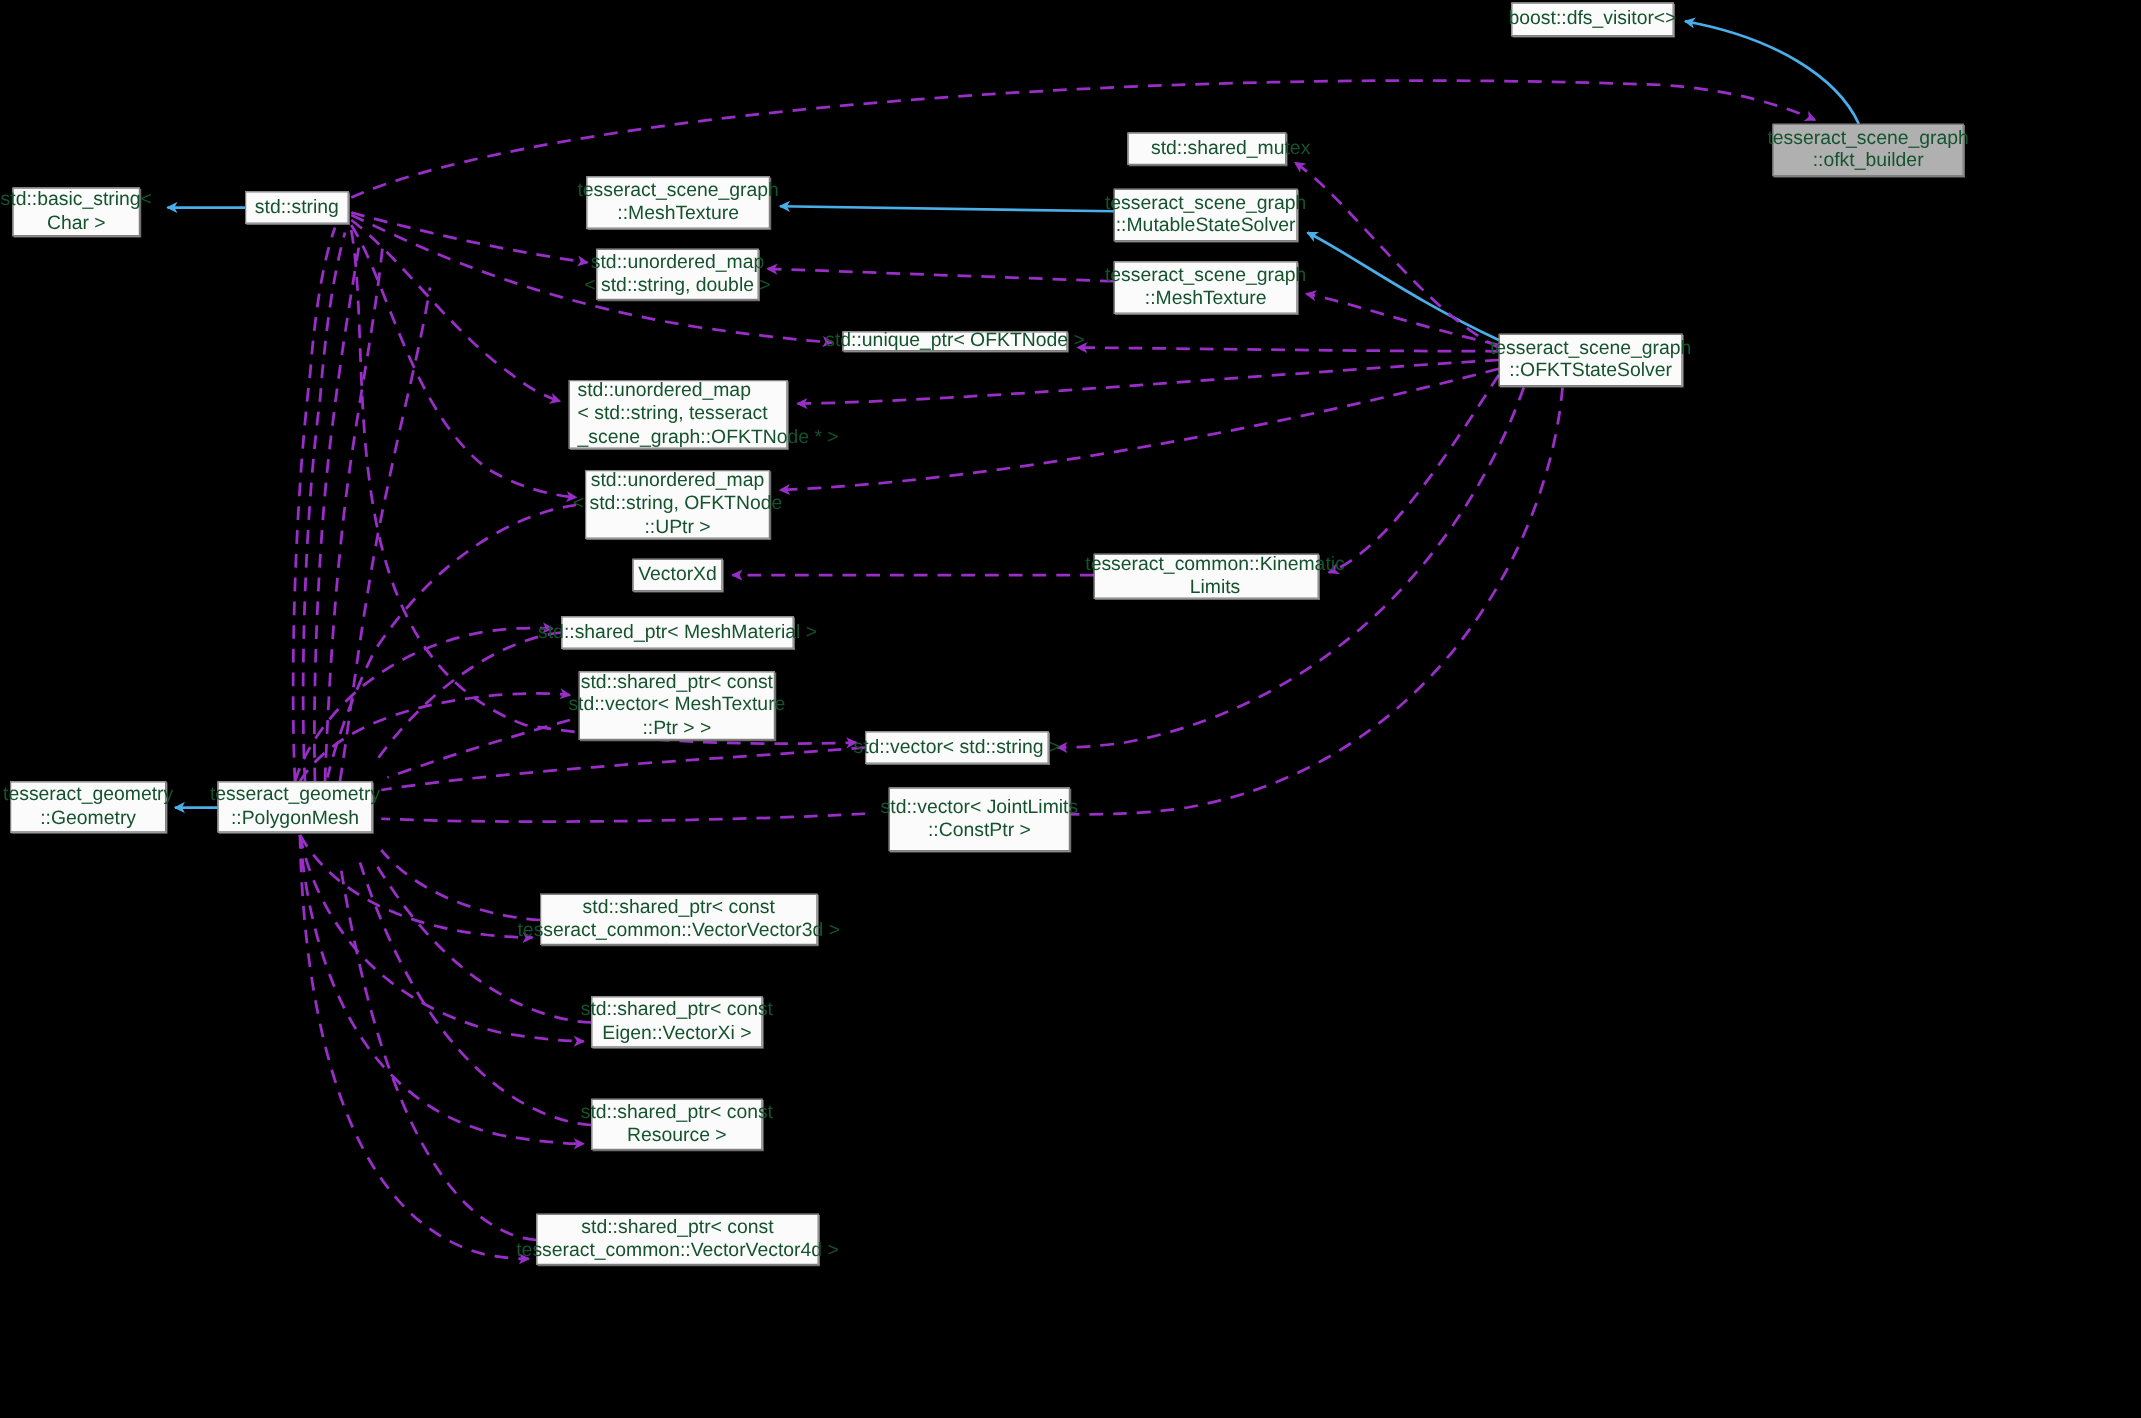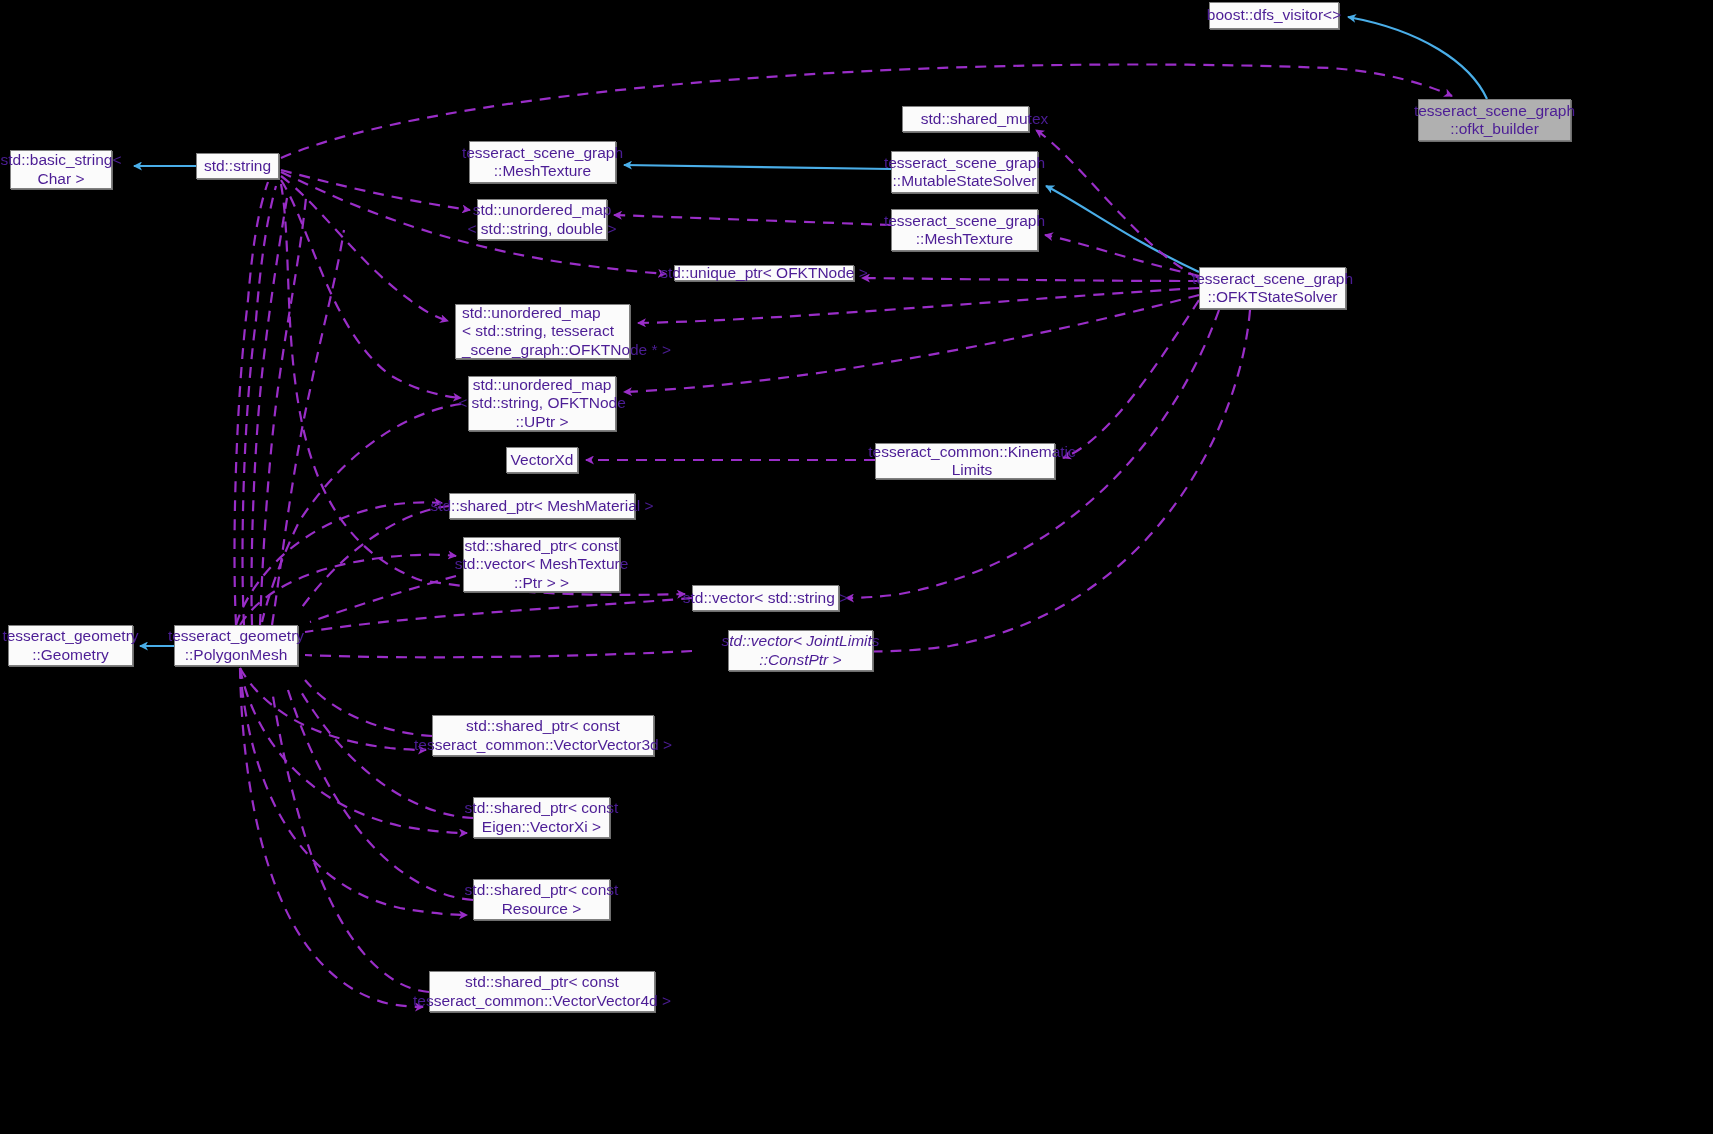--- a/index.html
+++ b/index.html
@@ -21,21 +21,21 @@
     top: 0;
     width: 1713px;
     height: 1134px;
     pointer-events: none;
   }
   .node {
     position: absolute;
     box-sizing: border-box;
     background: #fbfbfb;
     border: 1px solid #808080;
-    color: #4c1d95;
+    color: #14532d;
     font-size: 15.5px;
     line-height: 1.18;
     text-align: center;
     display: flex;
     flex-direction: column;
     align-items: center;
     justify-content: center;
     padding: 2px 6px;
     white-space: pre;
     box-shadow: 1px 1px 0 0 #6e6e6e;
@@ -130,20 +130,20 @@
       <div class="node" style="left: 1199px; top: 267px; width: 147px; height: 42px;"><span class="node-line">tesseract_scene_graph</span><span class="node-line">::OFKTStateSolver</span></div>
       <div class="node leftalign" style="left: 455px; top: 304px; width: 175px; height: 55px;"><span class="node-line">std::unordered_map</span><span class="node-line">&lt; std::string, tesseract</span><span class="node-line">_scene_graph::OFKTNode * &gt;</span></div>
       <div class="node" style="left: 468px; top: 376px; width: 148px; height: 55px;"><span class="node-line">std::unordered_map</span><span class="node-line">&lt; std::string, OFKTNode</span><span class="node-line">::UPtr &gt;</span></div>
       <div class="node" style="left: 506px; top: 447px; width: 72px; height: 26px;"><span class="node-line">VectorXd</span></div>
       <div class="node" style="left: 875px; top: 443px; width: 180px; height: 36px; padding-left: 20px;"><span class="node-line">tesseract_common::Kinematic</span><span class="node-line">Limits</span></div>
       <div class="node" style="left: 449px; top: 493px; width: 186px; height: 26px;"><span class="node-line">std::shared_ptr&lt; MeshMaterial &gt;</span></div>
       <div class="node" style="left: 463px; top: 537px; width: 157px; height: 55px;"><span class="node-line">std::shared_ptr&lt; const</span><span class="node-line">std::vector&lt; MeshTexture</span><span class="node-line">::Ptr &gt; &gt;</span></div>
       <div class="node" style="left: 692px; top: 585px; width: 147px; height: 26px;"><span class="node-line">std::vector&lt; std::string &gt;</span></div>
       <div class="node" style="left: 8px; top: 625px; width: 125px; height: 41px;"><span class="node-line">tesseract_geometry</span><span class="node-line">::Geometry</span></div>
       <div class="node" style="left: 174px; top: 625px; width: 124px; height: 41px;"><span class="node-line">tesseract_geometry</span><span class="node-line">::PolygonMesh</span></div>
-      <div class="node" style="left: 728px; top: 630px; width: 145px; height: 41px; font-style: italic;"><span class="node-line">std::vector&lt; JointLimits</span><span class="node-line">::ConstPtr &gt;</span></div>
+      <div class="node" style="left: 711px; top: 630px; width: 145px; height: 51px;"><span class="node-line">std::vector&lt; JointLimits</span><span class="node-line">::ConstPtr &gt;</span></div>
       <div class="node" style="left: 432px; top: 715px; width: 222px; height: 41px;"><span class="node-line">std::shared_ptr&lt; const</span><span class="node-line">tesseract_common::VectorVector3d &gt;</span></div>
       <div class="node" style="left: 473px; top: 797px; width: 137px; height: 41px;"><span class="node-line">std::shared_ptr&lt; const</span><span class="node-line">Eigen::VectorXi &gt;</span></div>
       <div class="node" style="left: 473px; top: 879px; width: 137px; height: 41px;"><span class="node-line">std::shared_ptr&lt; const</span><span class="node-line">Resource &gt;</span></div>
       <div class="node" style="left: 429px; top: 971px; width: 226px; height: 41px;"><span class="node-line">std::shared_ptr&lt; const</span><span class="node-line">tesseract_common::VectorVector4d &gt;</span></div>
     </div>
 
 </div>
 
 </body></html>

